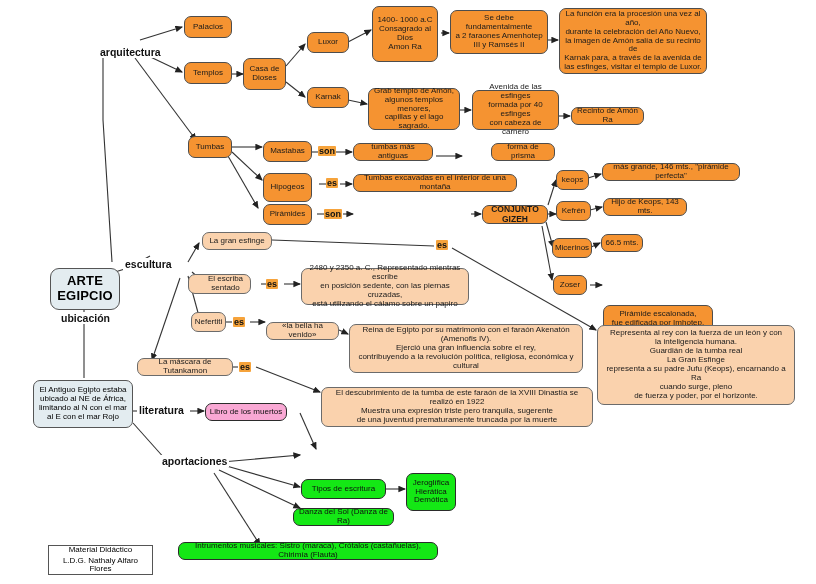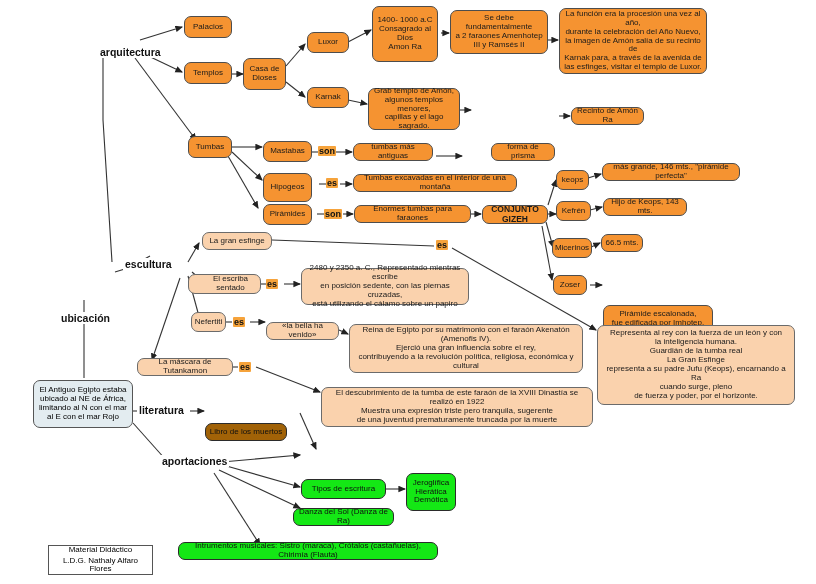--- a/index.html
+++ b/index.html
@@ -5,21 +5,21 @@
   html,body{margin:0;padding:0;background:#ffffff;}
   body{font-family:"Liberation Sans",sans-serif;}
   #canvas{position:relative;width:816px;height:584px;background:#ffffff;overflow:hidden;}
   #edges{position:absolute;left:0;top:0;width:816px;height:584px;pointer-events:none;}
 
   .node{position:absolute;box-sizing:border-box;display:flex;align-items:center;
         justify-content:center;text-align:center;border:1px solid #4d4d4d;
         border-radius:7px;line-height:1.12;}
   .orange{background:#f59331;color:#1a1a1a;font-size:8px;}
   .peach{background:#fad2ad;color:#1a1a1a;font-size:8px;border-color:#6b6b6b;}
-  .cyan{background:#a16207;color:#101010;font-size:8px;border-color:#2b2b2b;margin-top:20px;}
+  .cyan{background:#f9a8d4;color:#101010;font-size:8px;border-color:#2b2b2b;}
   .green{background:#14e815;color:#101010;font-size:8px;border-color:#2b2b2b;}
   .bluegray{background:#e3ecf0;color:#000;border:1px solid #555;}
   .plain{background:#ffffff;color:#000;border:1px solid #555;border-radius:0;font-size:8px;}
 
   .root{font-weight:bold;font-size:13px;border-radius:9px;letter-spacing:.2px;}
   .strongbox{font-weight:bold;font-size:8.5px;}
 
   .linklabel{position:absolute;font-weight:bold;font-size:9px;color:#111;
              background:#f6a33b;padding:0 1px;border-radius:1px;white-space:nowrap;}
   .edgelabel{position:absolute;font-weight:bold;font-size:10.5px;color:#111;
@@ -102,20 +102,23 @@
       <path d="M300,413 L316,449" marker-end="url(#ar)"></path>
 
       <path d="M223,465 L300,487" marker-end="url(#ar)"></path>
       <path d="M219,470 L300,508" marker-end="url(#ar)"></path>
       <path d="M214,473 L260,545" marker-end="url(#ar)"></path>
       <path d="M222,462 L300,455" marker-end="url(#ar)"></path>
       <path d="M386,489 L405,489" marker-end="url(#ar)"></path>
     </g>
   </svg>
 
+  <div class="node bluegray root" style="left:50px;top:268px;width:70px;height:42px;">
+    <span>ARTE EGIPCIO</span>
+  </div>
 
   <div class="edgelabel" style="left:98px;top:46px;">arquitectura</div>
   <div class="edgelabel" style="left:123px;top:258px;">escultura</div>
   <div class="edgelabel" style="left:59px;top:312px;">ubicación</div>
   <div class="edgelabel" style="left:137px;top:404px;">literatura</div>
   <div class="edgelabel" style="left:160px;top:455px;">aportaciones</div>
 
   <div class="node orange" style="left:184px;top:16px;width:48px;height:22px;">
     <span>Palacios</span>
   </div>
@@ -136,20 +139,23 @@
   </div>
   <div class="node orange" style="left:450px;top:10px;width:98px;height:44px;">
     <span>Se debe fundamentalmente<br>a 2 faraones Amenhotep<br>III y Ramsés II</span>
   </div>
   <div class="node orange" style="left:559px;top:8px;width:148px;height:66px;">
     <span>La función era la procesión una vez al año,<br>durante la celebración del Año Nuevo,<br>la imagen de Amón salía de su recinto de<br>Karnak para, a través de la avenida de<br>las esfinges, visitar el templo de Luxor.</span>
   </div>
   <div class="node orange" style="left:368px;top:88px;width:92px;height:42px;">
     <span>Grab templo de Amón,<br>algunos templos menores,<br>capillas y el lago sagrado.</span>
   </div>
+  <div class="node orange" style="left:472px;top:90px;width:87px;height:40px;">
+    <span>Avenida de las esfinges<br>formada por 40 esfinges<br>con cabeza de carnero</span>
+  </div>
   <div class="node orange" style="left:571px;top:107px;width:73px;height:18px;">
     <span>Recinto de Amón Ra</span>
   </div>
 
   <div class="node orange" style="left:188px;top:136px;width:44px;height:22px;">
     <span>Tumbas</span>
   </div>
   <div class="node orange" style="left:263px;top:141px;width:49px;height:21px;">
     <span>Mastabas</span>
   </div>
@@ -165,23 +171,20 @@
 
   <div class="node orange" style="left:353px;top:143px;width:80px;height:18px;">
     <span>tumbas más antiguas</span>
   </div>
   <div class="node orange" style="left:463px;top:143px;width:64px;height:18px;margin-left:28px;">
     <span>forma de prisma</span>
   </div>
   <div class="node orange" style="left:353px;top:174px;width:164px;height:18px;">
     <span>Tumbas excavadas en el interior de una montaña</span>
   </div>
-  <div class="node orange" style="left:354px;top:205px;width:117px;height:18px;">
-    <span>Enormes tumbas para faraones</span>
-  </div>
   <div class="node orange strongbox" style="left:482px;top:205px;width:66px;height:19px;">
     <span>CONJUNTO GIZEH</span>
   </div>
 
   <div class="node orange" style="left:556px;top:170px;width:33px;height:20px;">
     <span>keops</span>
   </div>
   <div class="node orange" style="left:556px;top:201px;width:35px;height:20px;">
     <span>Kefrén</span>
   </div>
@@ -200,21 +203,21 @@
   <div class="node orange" style="left:601px;top:234px;width:42px;height:18px;">
     <span>66.5 mts.</span>
   </div>
   <div class="node orange" style="left:603px;top:258px;width:110px;height:55px;margin-top:47px;">
     <span>Pirámide escalonada,<br>fue edificada por Imhotep,<br>el primer arquitecto de nombre<br>conocido de la historia</span>
   </div>
 
   <div class="node peach" style="left:202px;top:232px;width:70px;height:18px;">
     <span>La gran esfinge</span>
   </div>
-  <div class="node peach" style="left:188px;top:274px;width:73px;height:20px;padding-left:12px;">
+  <div class="node peach" style="left:188px;top:274px;width:63px;height:20px;padding-left:12px;">
     <span>El escriba sentado</span>
   </div>
   <div class="node peach" style="left:191px;top:312px;width:35px;height:20px;">
     <span>Nefertiti</span>
   </div>
   <div class="node peach" style="left:137px;top:358px;width:96px;height:18px;">
     <span>La máscara de Tutankamon</span>
   </div>
   <div class="linklabel" style="left:266px;top:279px;">es</div>
   <div class="linklabel" style="left:233px;top:317px;">es</div>

